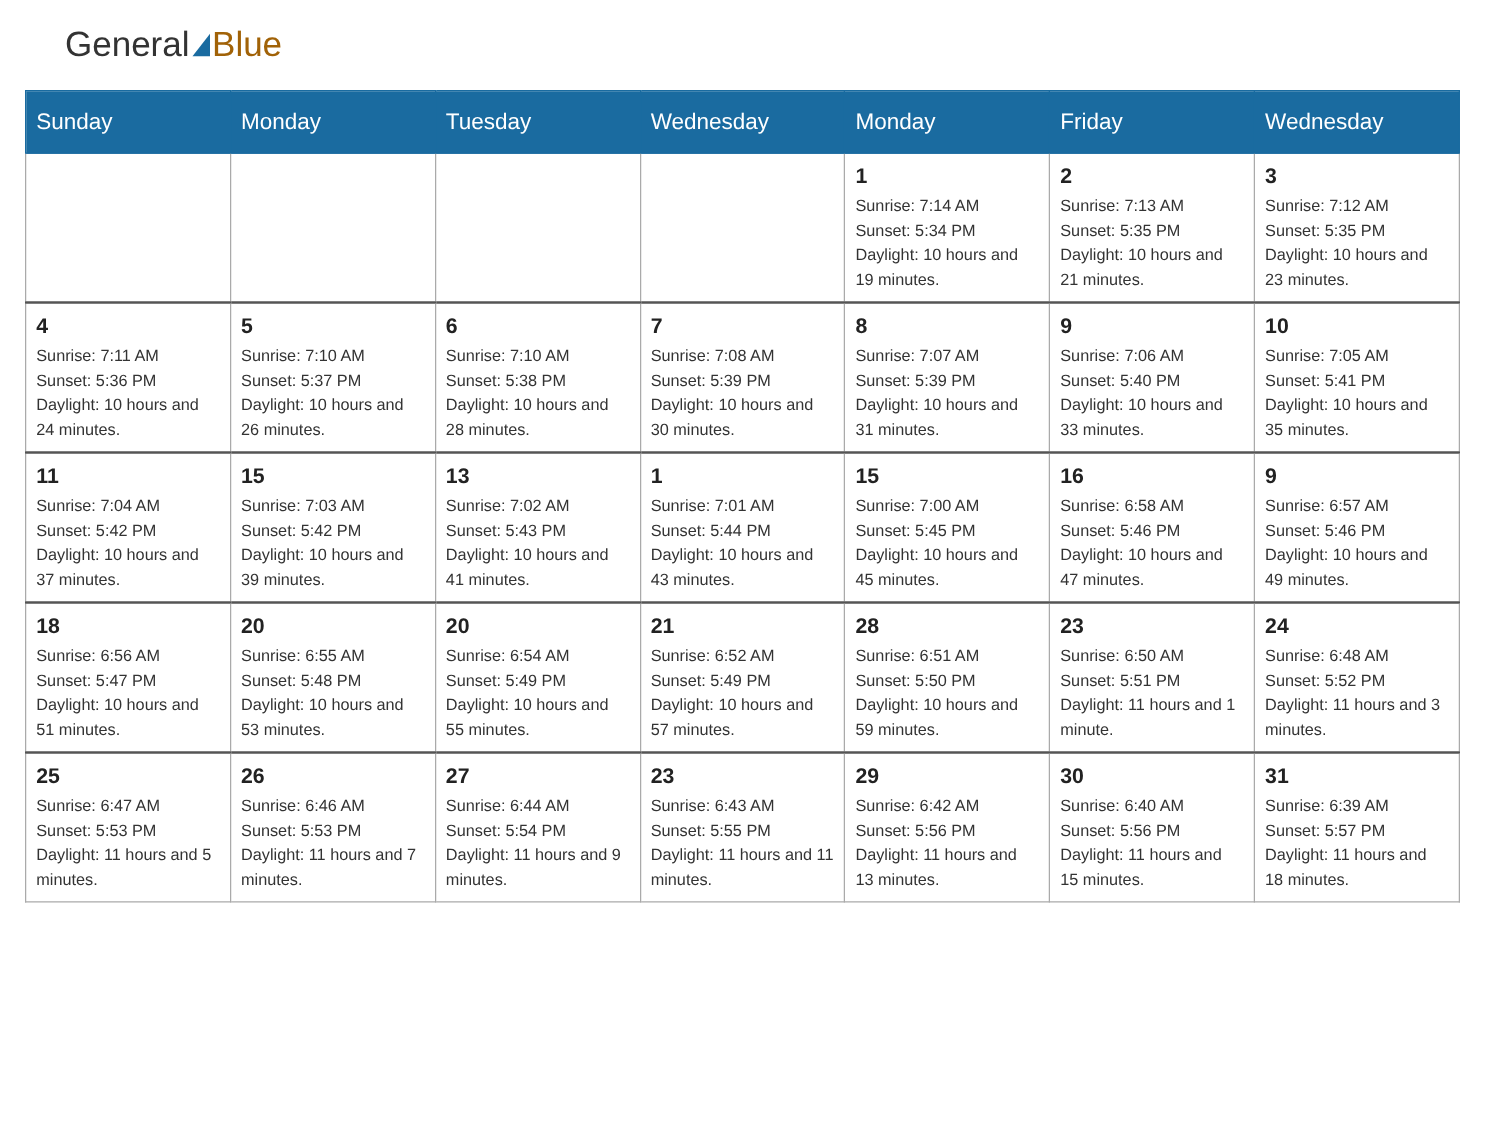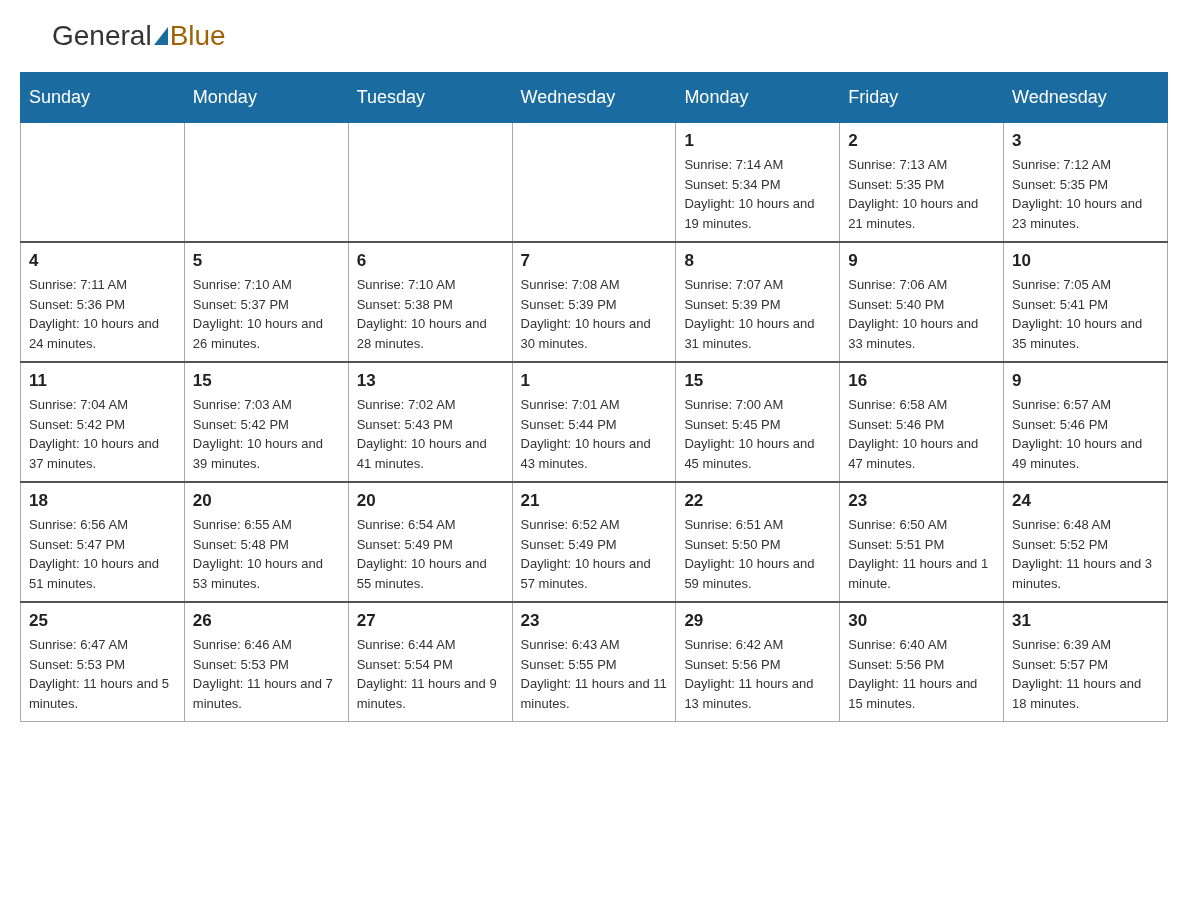--- a/index.html
+++ b/index.html
@@ -213,21 +213,21 @@
         </td>
         <td>
           <span class="day-number">20</span>
           <div class="day-info">Sunrise: 6:54 AM<br>Sunset: 5:49 PM<br>Daylight: 10 hours and 55 minutes.</div>
         </td>
         <td>
           <span class="day-number">21</span>
           <div class="day-info">Sunrise: 6:52 AM<br>Sunset: 5:49 PM<br>Daylight: 10 hours and 57 minutes.</div>
         </td>
         <td>
-          <span class="day-number">22</span>
+          <span class="day-number">28</span>
           <div class="day-info">Sunrise: 6:51 AM<br>Sunset: 5:50 PM<br>Daylight: 10 hours and 59 minutes.</div>
         </td>
         <td>
           <span class="day-number">23</span>
           <div class="day-info">Sunrise: 6:50 AM<br>Sunset: 5:51 PM<br>Daylight: 11 hours and 1 minute.</div>
         </td>
         <td>
           <span class="day-number">24</span>
           <div class="day-info">Sunrise: 6:48 AM<br>Sunset: 5:52 PM<br>Daylight: 11 hours and 3 minutes.</div>
         </td>

